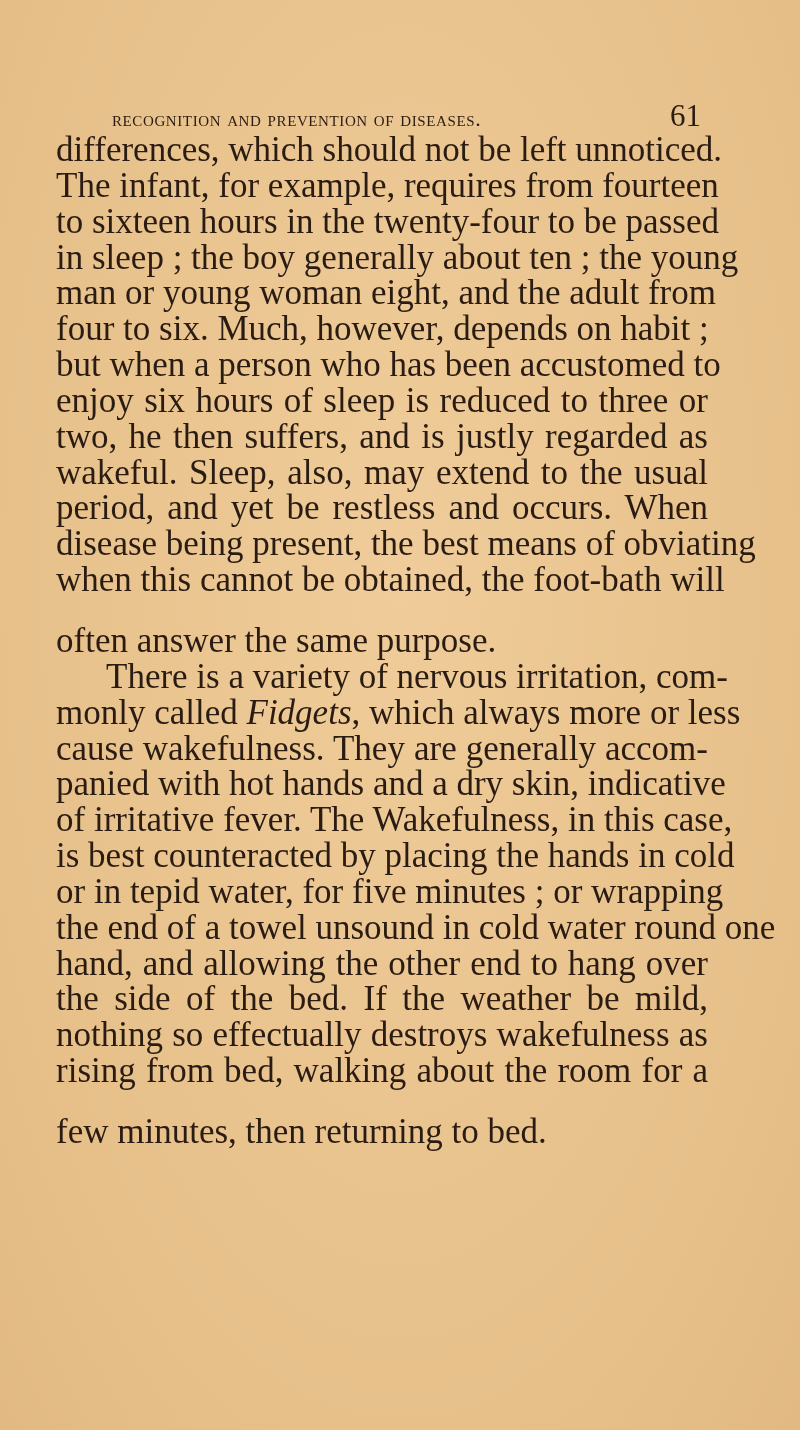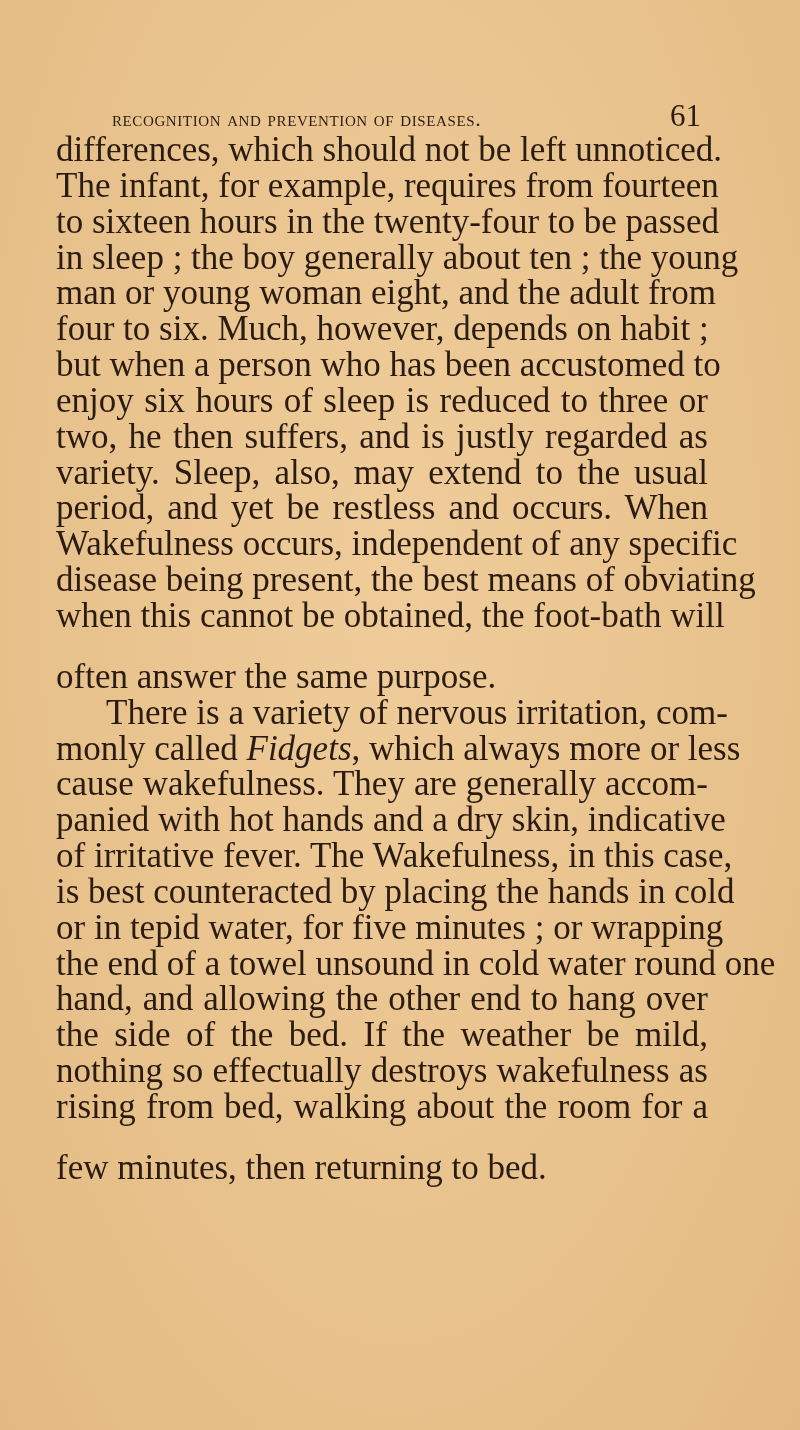--- a/index.html
+++ b/index.html
@@ -37,23 +37,22 @@
 <div class="body-text">
   <span class="line">differences, which should not be left unnoticed.</span>
   <span class="line">The infant, for example, requires from fourteen</span>
   <span class="line">to sixteen hours in the twenty-four to be passed</span>
   <span class="line">in sleep ; the boy generally about ten ; the young</span>
   <span class="line">man or young woman eight, and the adult from</span>
   <span class="line">four to six. Much, however, depends on habit ;</span>
   <span class="line">but when a person who has been accustomed to</span>
   <span class="line">enjoy six hours of sleep is reduced to three or</span>
   <span class="line">two, he then suffers, and is justly regarded as</span>
-  <span class="line">variety. Sleep, also, may extend to the usual</span>
+  <span class="line">wakeful. Sleep, also, may extend to the usual</span>
   <span class="line">period, and yet be restless and occurs. When</span>
-  <span class="line">Wakefulness occurs, independent of any specific</span>
   <span class="line">disease being present, the best means of obviating</span>
   <span class="line">when this cannot be obtained, the foot-bath will</span>
   <span class="line last">often answer the same purpose.</span>
   <span class="line indent">There is a variety of nervous irritation, com-</span>
   <span class="line"><span>monly called </span><span class="it">Fidgets</span><span>, which always more or less</span></span>
   <span class="line">cause wakefulness. They are generally accom-</span>
   <span class="line">panied with hot hands and a dry skin, indicative</span>
   <span class="line">of irritative fever. The Wakefulness, in this case,</span>
   <span class="line">is best counteracted by placing the hands in cold</span>
   <span class="line">or in tepid water, for five minutes ; or wrapping</span>

